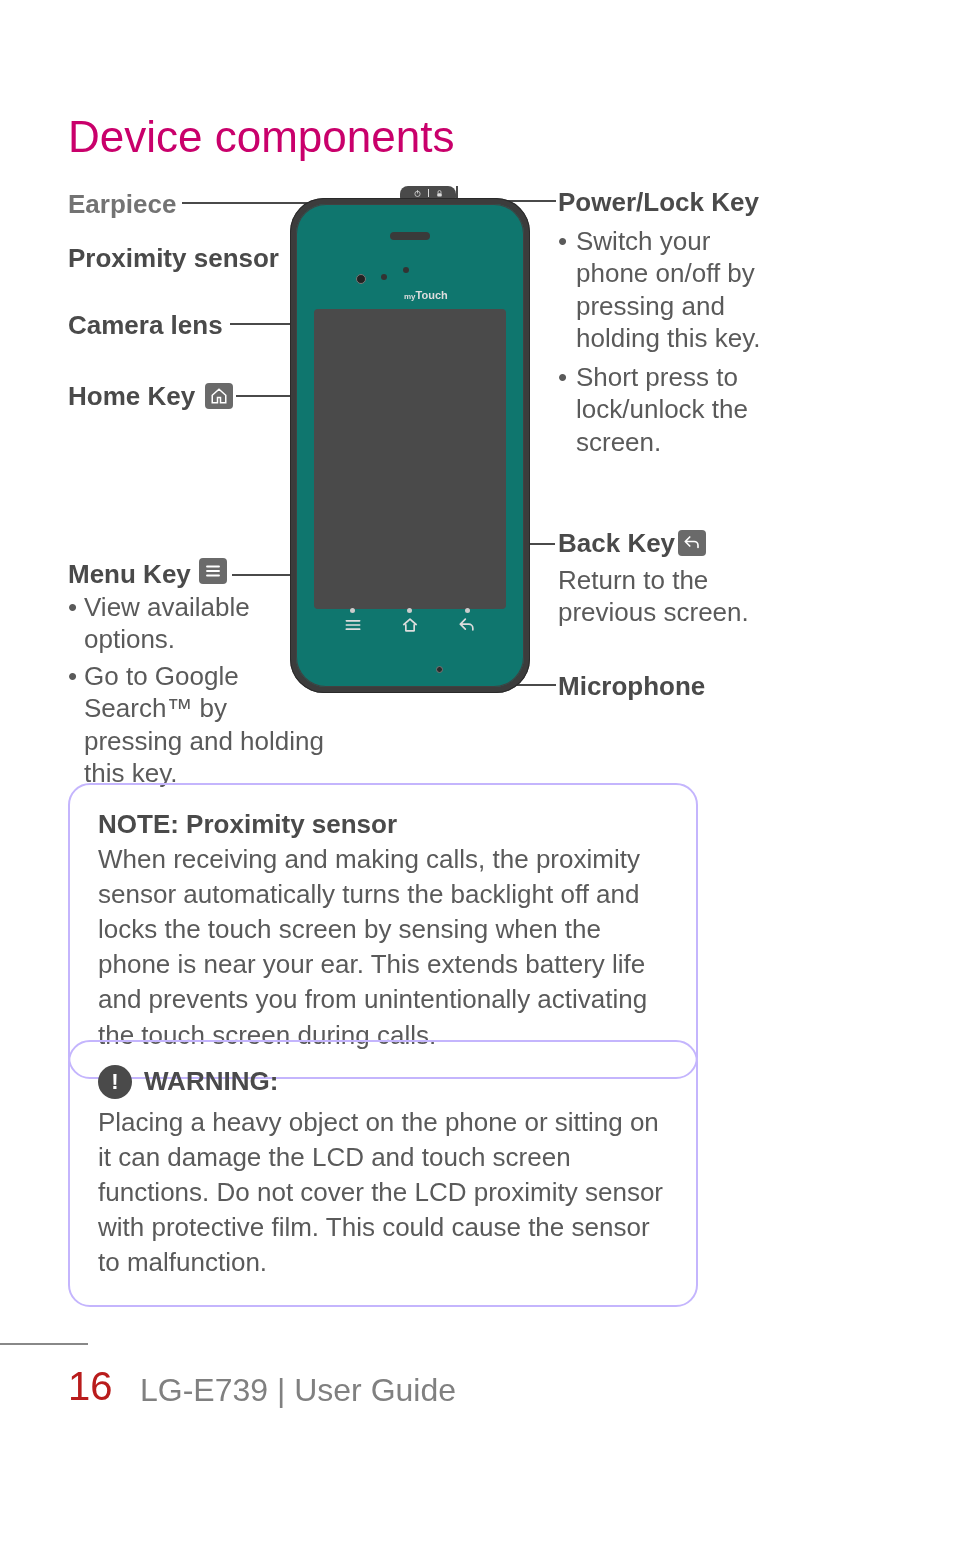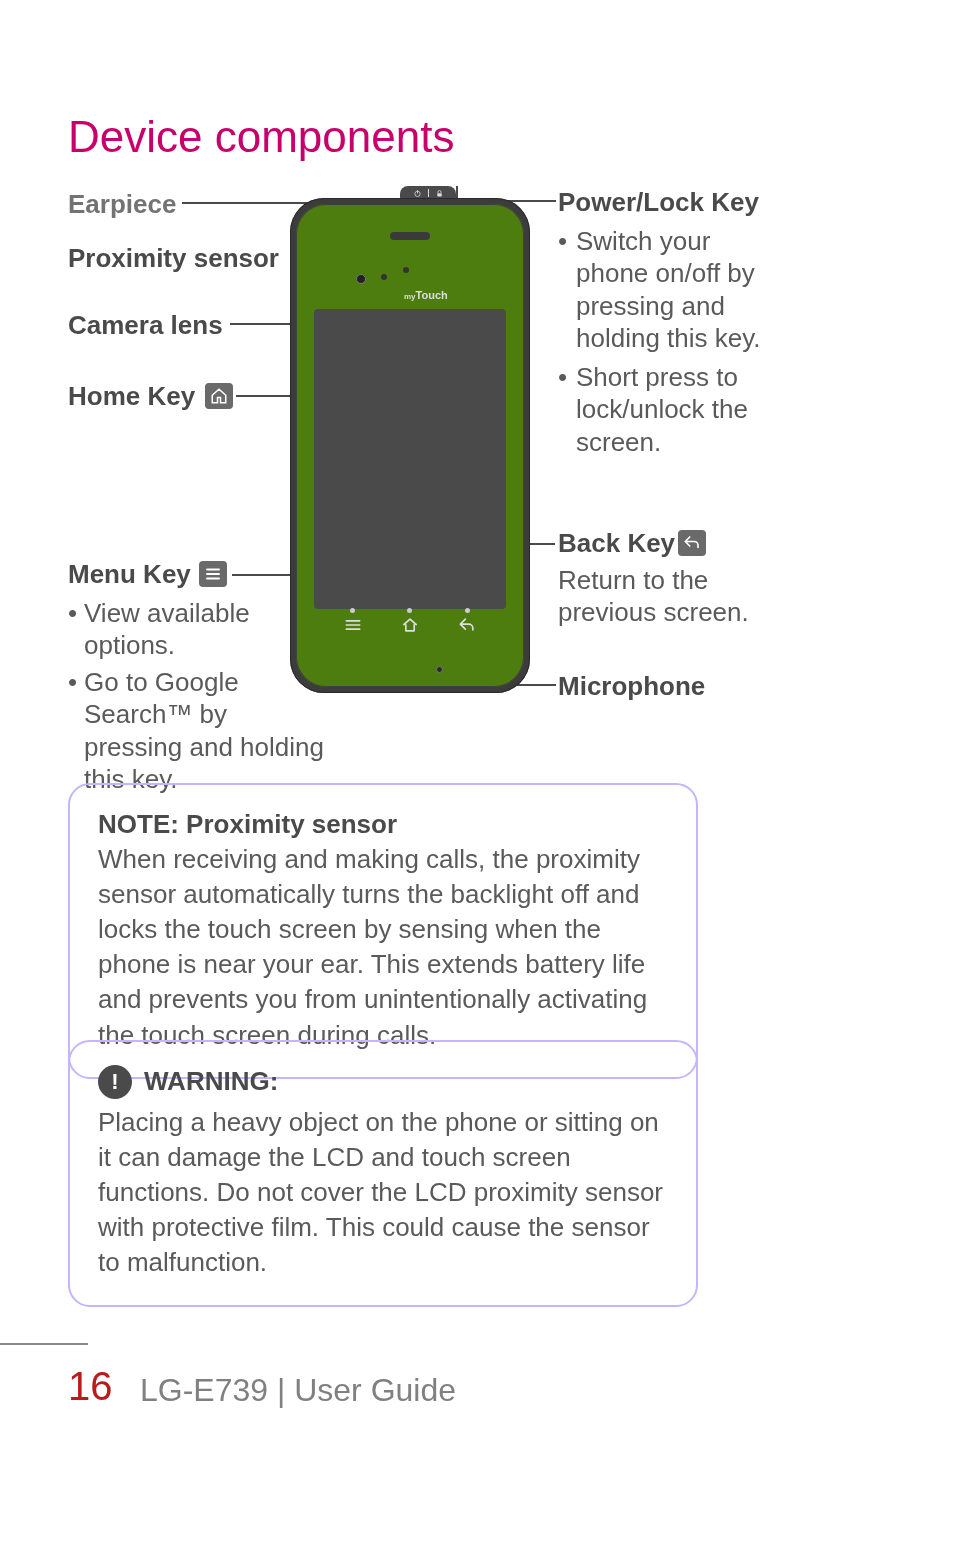--- a/index.html
+++ b/index.html
@@ -31,22 +31,22 @@
 
   .earpiece { left: 68px; top: 188px; font-weight: 700; color:#737373; }
   .prox     { left: 68px; top: 242px; font-weight: 700; color:#4a4a4a; }
   .camlens  { left: 68px; top: 309px; font-weight: 700; color:#4a4a4a; }
 
   .homekey  { left: 68px; top: 380px; }
   .homekey .head { font-weight:700; color:#4a4a4a; display:inline-flex; align-items:center; gap:10px;}
   .homekey .body { margin-top:4px; max-width: 230px; }
 
   .menukey  { left: 68px; top: 558px; }
-  .menukey .head{ font-weight:700; color:#4a4a4a; display:inline-flex; align-items:center; gap:8px;}
-  .menukey ul { list-style: none; margin-top:6px; max-width:260px;}
+  .menukey .head{ font-weight:700; color:#4a4a4a; display:inline-flex; align-items:flex-start; gap:8px;}
+  .menukey ul { list-style: none; margin-top:0; max-width:260px;}
   .menukey ul li { position:relative; padding-left:16px; margin-bottom:4px;}
   .menukey ul li::before { content:"•"; position:absolute; left:0; }
 
   
   .powerkey { left: 558px; top: 186px; max-width: 310px;}
   .powerkey .head{ font-weight:700; color:#4a4a4a;}
   .powerkey ul { list-style:none; margin-top:6px;}
   .powerkey ul li{ position:relative; padding-left:18px; margin-bottom:6px;}
   .powerkey ul li::before{content:"•"; position:absolute; left:0;}
 
@@ -78,21 +78,21 @@
   }
   .power-top svg{width:9px;height:9px;}
   .power-top .sep{width:1px;height:8px;background:#ddd;}
   .phone-body{
     position:absolute; left:10px; top:12px; width:240px; height:495px;
     background:#3c3c3c; border-radius:34px;
     box-shadow: inset 0 0 0 1px #2a2a2a;
   }
   .phone-inner{
     position:absolute; left:6px; top:6px; right:6px; bottom:6px;
-    background:#4d7c0f; border-radius:30px;
+    background:#0f766e; border-radius:30px;
     box-shadow: inset 0 0 0 1px #414141;
   }
   .speaker{
     position:absolute; left:50%; transform:translateX(-50%);
     top:28px; width:40px; height:8px; border-radius:4px;
     background:#3a3a3a;
   }
   .cam-dot{
     position:absolute; left:60px; top:70px; width:10px; height:10px;
     border-radius:50%; background:#222; border:1px solid #777;

